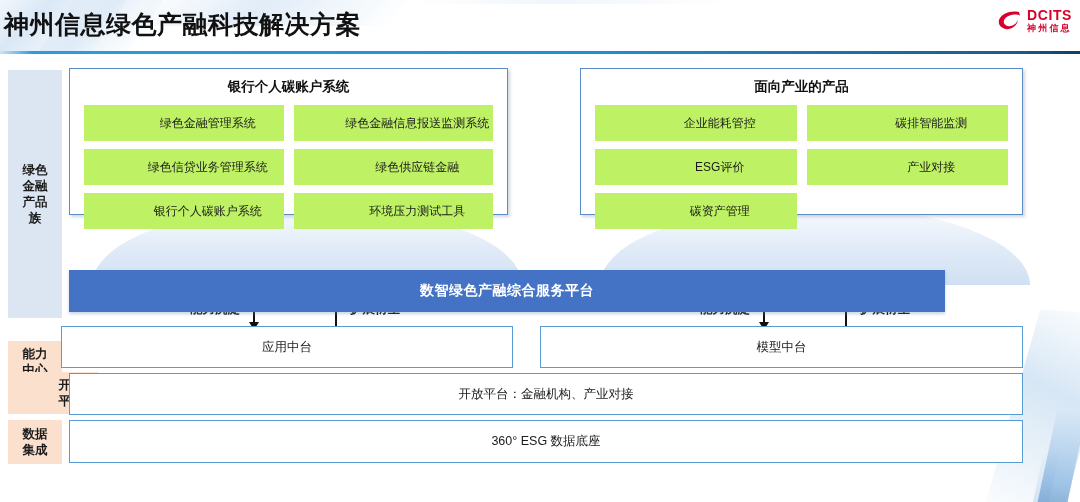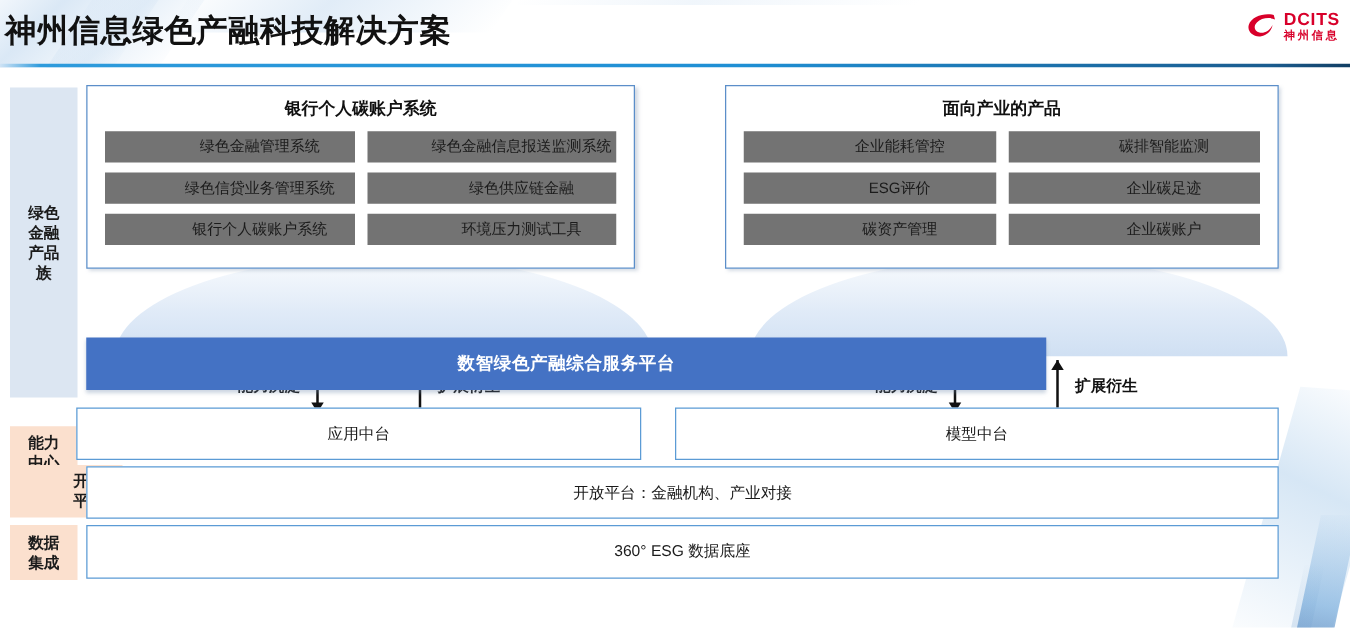--- a/index.html
+++ b/index.html
@@ -58,36 +58,36 @@
   .dome-l{left:92px;top:145px;width:430px;}
   .dome-r{left:600px;top:145px;width:430px;}
 
   
   .panel{position:absolute;top:8px;border:1.2px solid #5b8ec9;background:#ffffff;
          box-shadow:2px 2px 3px rgba(120,140,170,.35);}
   .panel-l{left:69px;width:437px;height:145px;}
   .panel-r{left:580px;width:441px;height:145px;}
   .panel-title{text-align:center;font-size:13.5px;font-weight:bold;color:#111;margin-top:9px;}
   .grid{display:grid;grid-template-columns:1fr 1fr;gap:8px 10px;padding:9px 14px 0 14px;}
-  .cell{background:#737373;height:25px;display:flex;align-items:center;justify-content:center;
+  .cell{background:#bef264;height:36px;display:flex;align-items:center;justify-content:center;
         font-size:12px;color:#1b1b1b;white-space:nowrap;padding-left:48px;}
 
   
   .flow{position:absolute;display:flex;align-items:center;gap:8px;}
   .flow-l{left:190px;top:228px;}
   .flow-r{left:700px;top:228px;}
   .flow-label{font-size:12.5px;font-weight:bold;color:#111;}
   .arrow{width:12px;height:42px;position:relative;}
   .arrow .sh{position:absolute;left:5px;top:0;width:1.6px;height:42px;background:#111;}
   .arrow.down .hd{position:absolute;left:1px;bottom:0;width:0;height:0;border-left:5px solid transparent;border-right:5px solid transparent;border-top:8px solid #111;}
   .arrow.up .hd{position:absolute;left:1px;top:0;width:0;height:0;border-left:5px solid transparent;border-right:5px solid transparent;border-bottom:8px solid #111;}
   .gapw{width:54px;}
 
   
-  .platbar{position:absolute;left:69px;top:210px;width:768px;height:42px;background:#4472c4;
+  .platbar{position:absolute;left:69px;top:210px;width:876px;height:42px;background:#4472c4;
            display:flex;align-items:center;justify-content:center;
            box-shadow:0 2px 3px rgba(110,135,170,.35);}
   .platbar span{color:#ffffff;font-size:14px;font-weight:bold;letter-spacing:.5px;}
 
   
   .rowbox{position:absolute;border:1.4px solid #5b9bd5;background:#ffffff;
           display:flex;align-items:center;justify-content:center;font-size:12.5px;color:#1b1b1b;}
   .rb-ac-l{left:61px;top:266px;width:450px;height:40px;font-family:Liberation Serif, serif;}
   .rb-ac-r{left:540px;top:266px;width:481px;height:40px;}
   .rb-open{left:69px;top:313px;width:952px;height:40px;}
@@ -157,23 +157,22 @@
       <div class="cell">环境压力测试工具</div>
     </div>
   </div>
 
   <div class="panel panel-r">
     <div class="panel-title">面向产业的产品</div>
     <div class="grid">
       <div class="cell">企业能耗管控</div>
       <div class="cell">碳排智能监测</div>
       <div class="cell">ESG评价</div>
-      <div class="cell">企业碳足迹</div>
+      <div class="cell">产业对接</div>
       <div class="cell">碳资产管理</div>
-      <div class="cell">企业碳账户</div>
     </div>
   </div>
 
   <div class="flow flow-l">
     <div class="flow-label">能力沉淀</div>
     <div class="arrow down">
         <div class="sh"></div>
         <div class="hd"></div>
       </div>
     <div class="gapw"></div>

